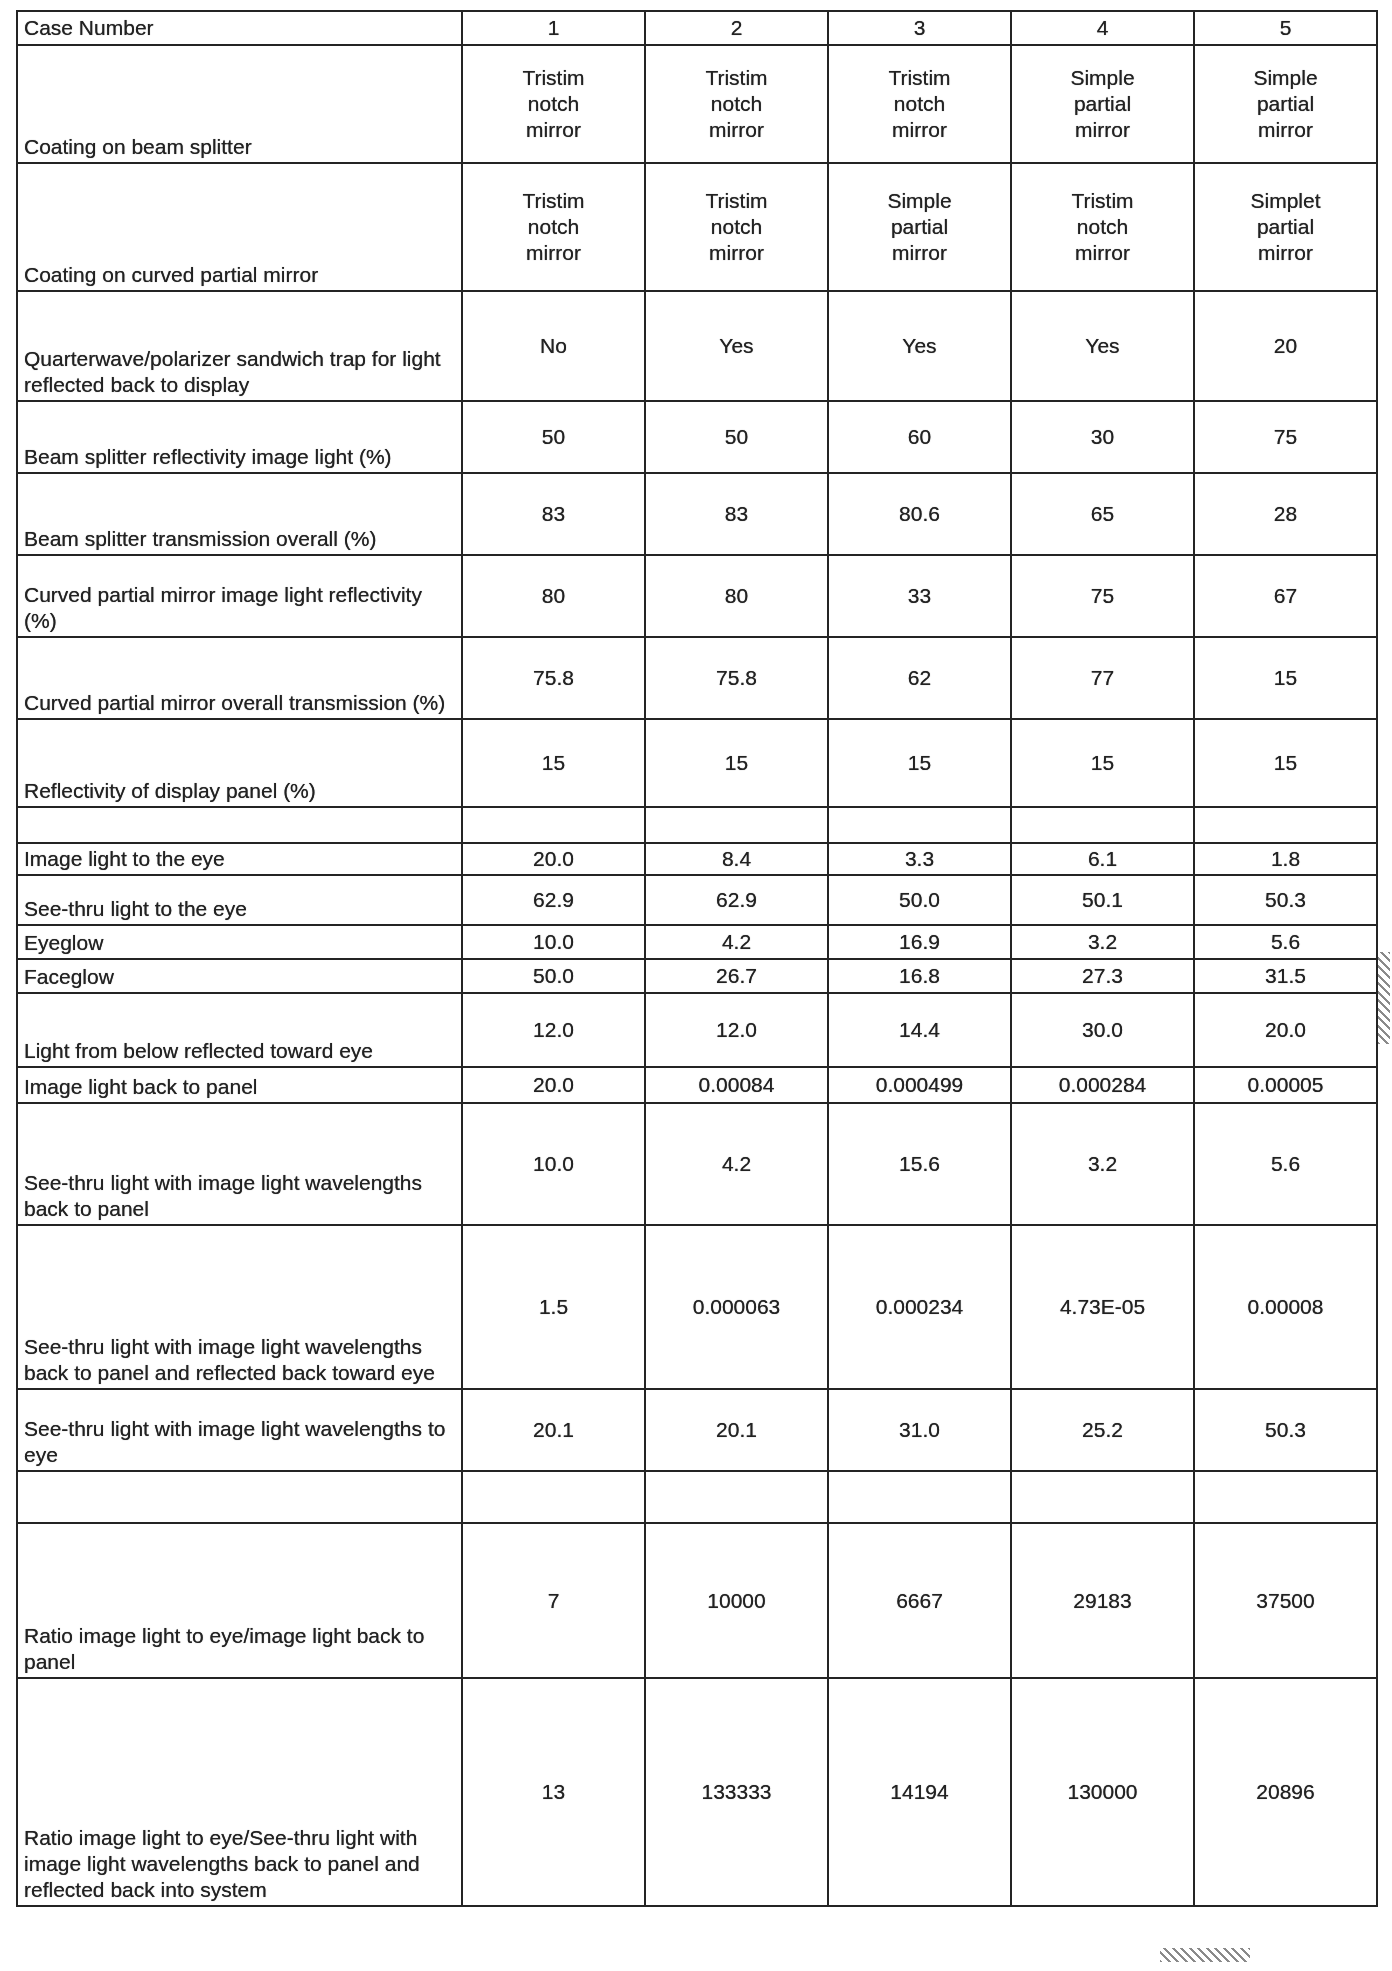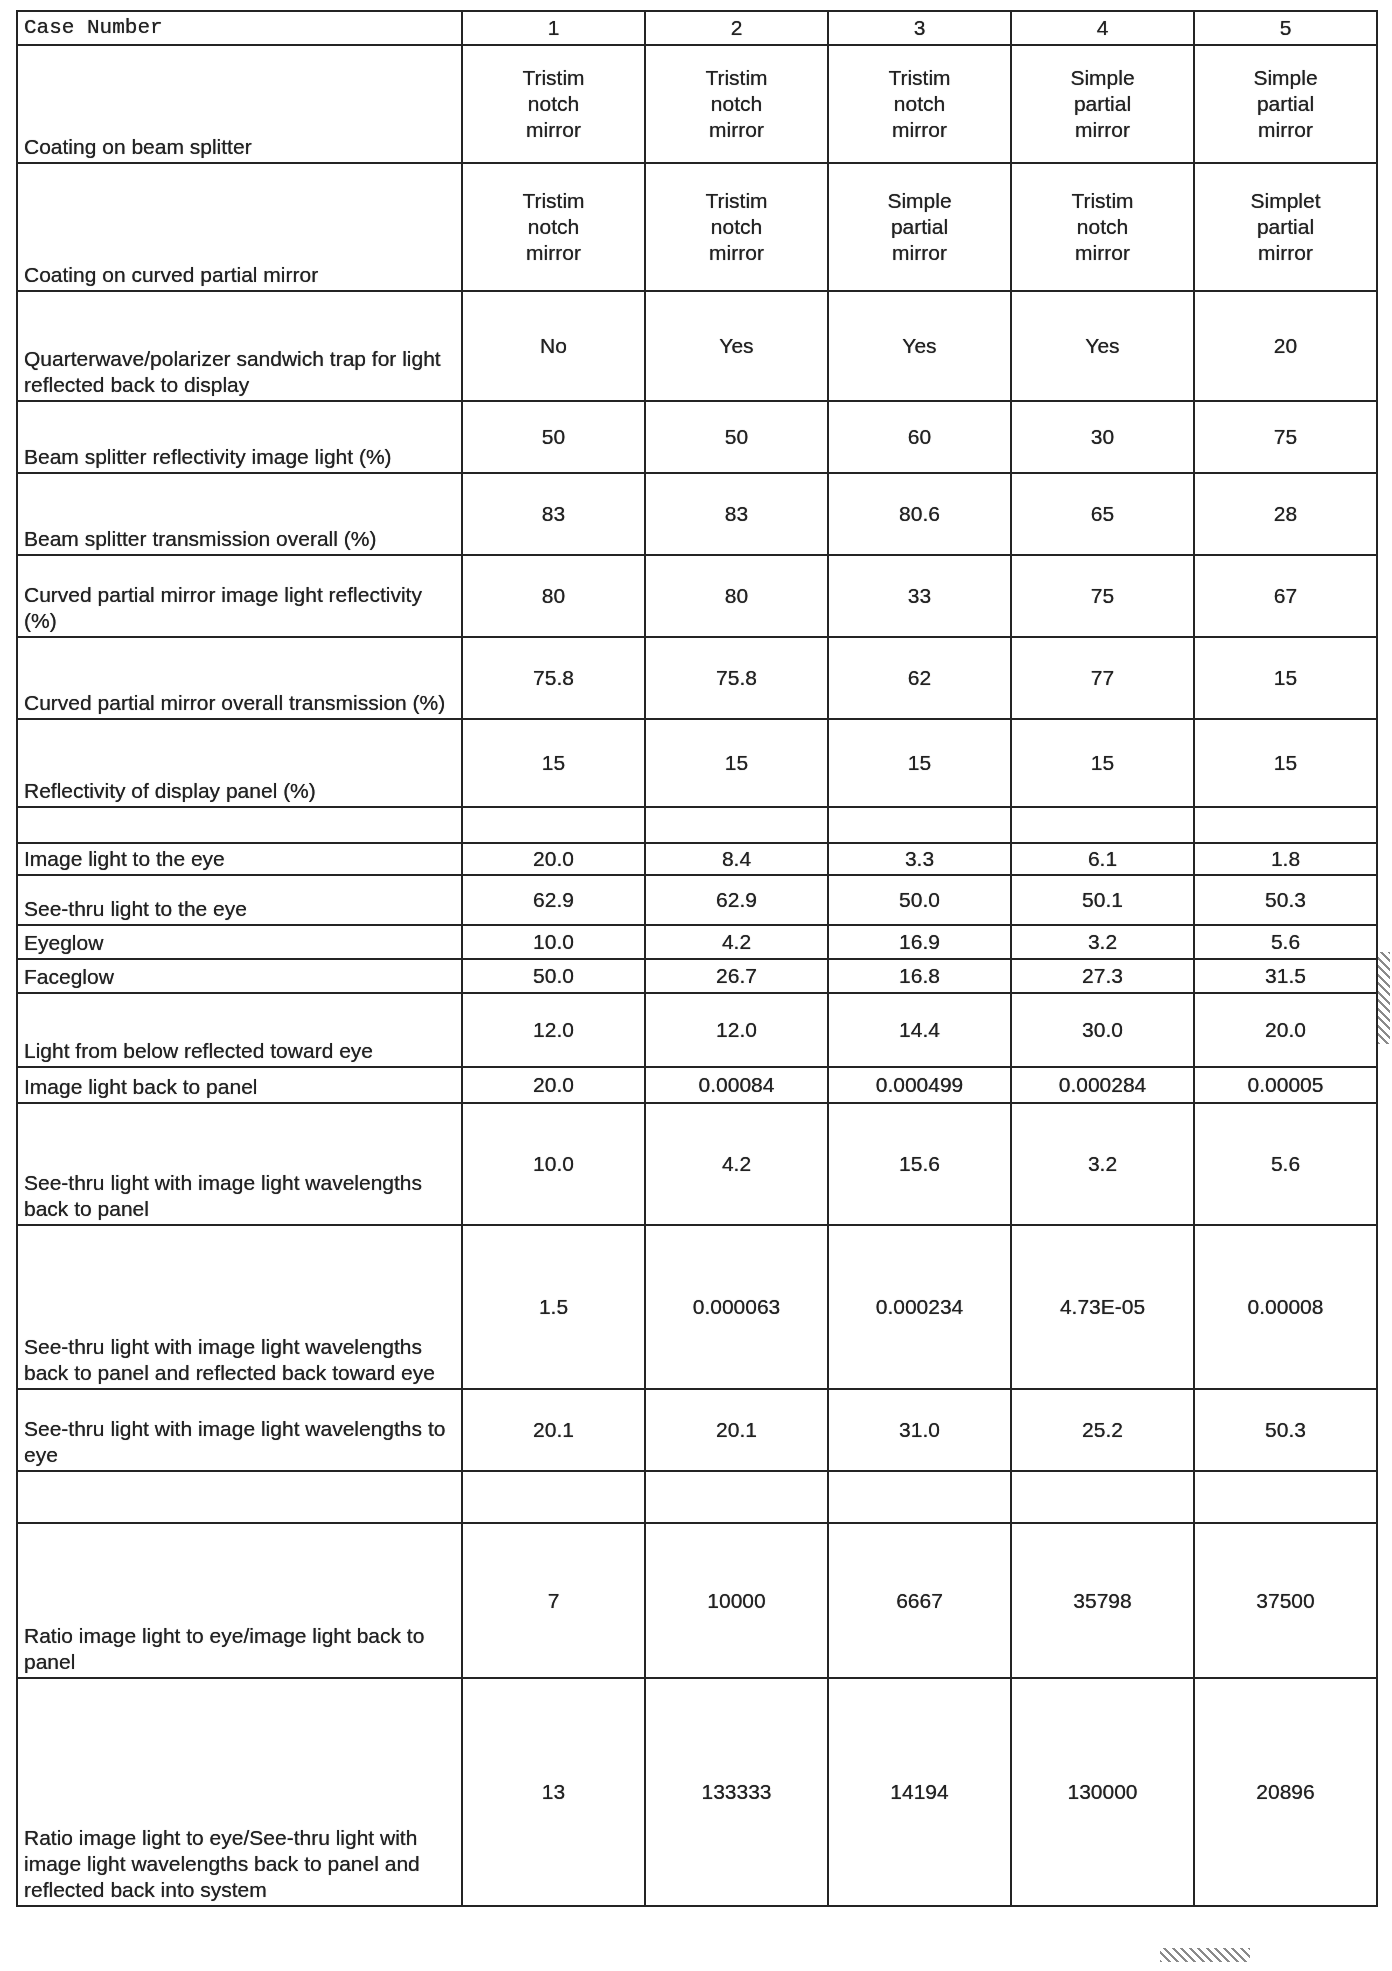--- a/index.html
+++ b/index.html
@@ -26,21 +26,21 @@
     line-height: 1.24;
     padding: 2px 6px;
     overflow: hidden;
   }
   td.label {
     text-align: left;
     vertical-align: bottom;
     padding-left: 8px;
     padding-bottom: 5px;
   }
-  td.label.mid { vertical-align: middle; padding-bottom: 2px; font-family: Liberation Mono, monospace; }
+  td.label.mid { vertical-align: middle; padding-bottom: 2px; }
   td.val {
     text-align: center;
     vertical-align: middle;
   }
   td.stack {
     
     word-spacing: 100vw;
     vertical-align: middle;
     padding-top: 4px;
   }
@@ -241,21 +241,21 @@
     <td class="val"></td>
     <td class="val"></td>
     <td class="val"></td>
   </tr>
 
   <tr style="height:155px">
     <td class="label">Ratio image light to eye/image light back to panel</td>
     <td class="val">7</td>
     <td class="val">10000</td>
     <td class="val">6667</td>
-    <td class="val">35798</td>
+    <td class="val">29183</td>
     <td class="val">37500</td>
   </tr>
 
   <tr style="height:228px">
     <td class="label">Ratio image light to eye/See-thru light with image light wavelengths back to panel and reflected back into system</td>
     <td class="val">13</td>
     <td class="val">133333</td>
     <td class="val">14194</td>
     <td class="val">130000</td>
     <td class="val">20896</td>

